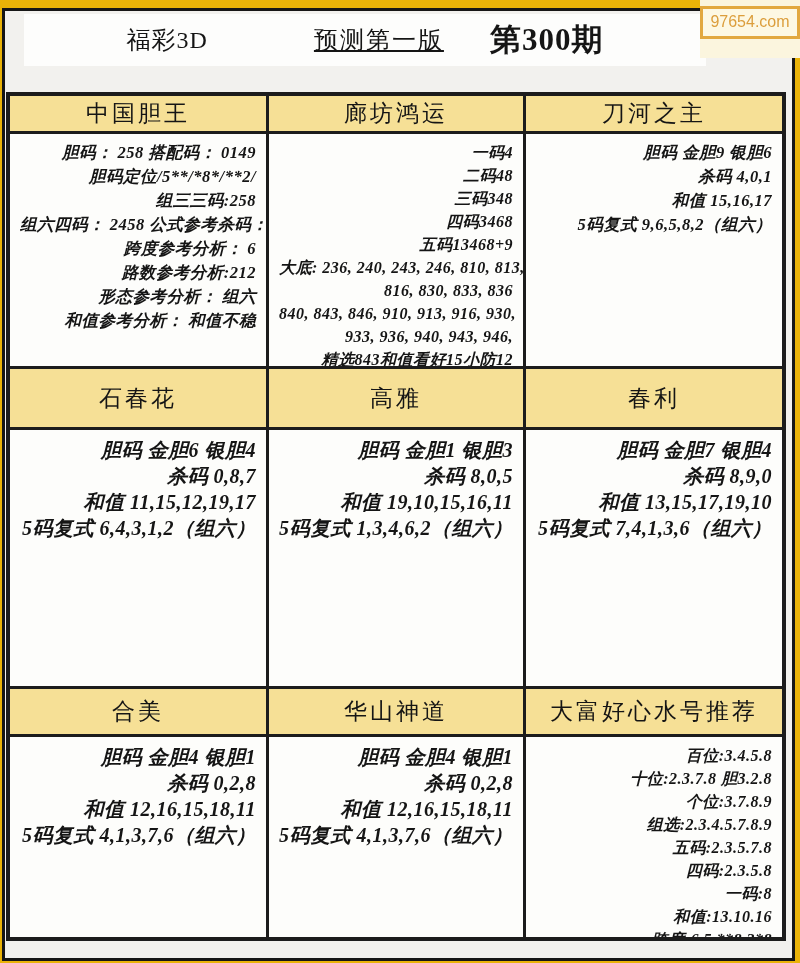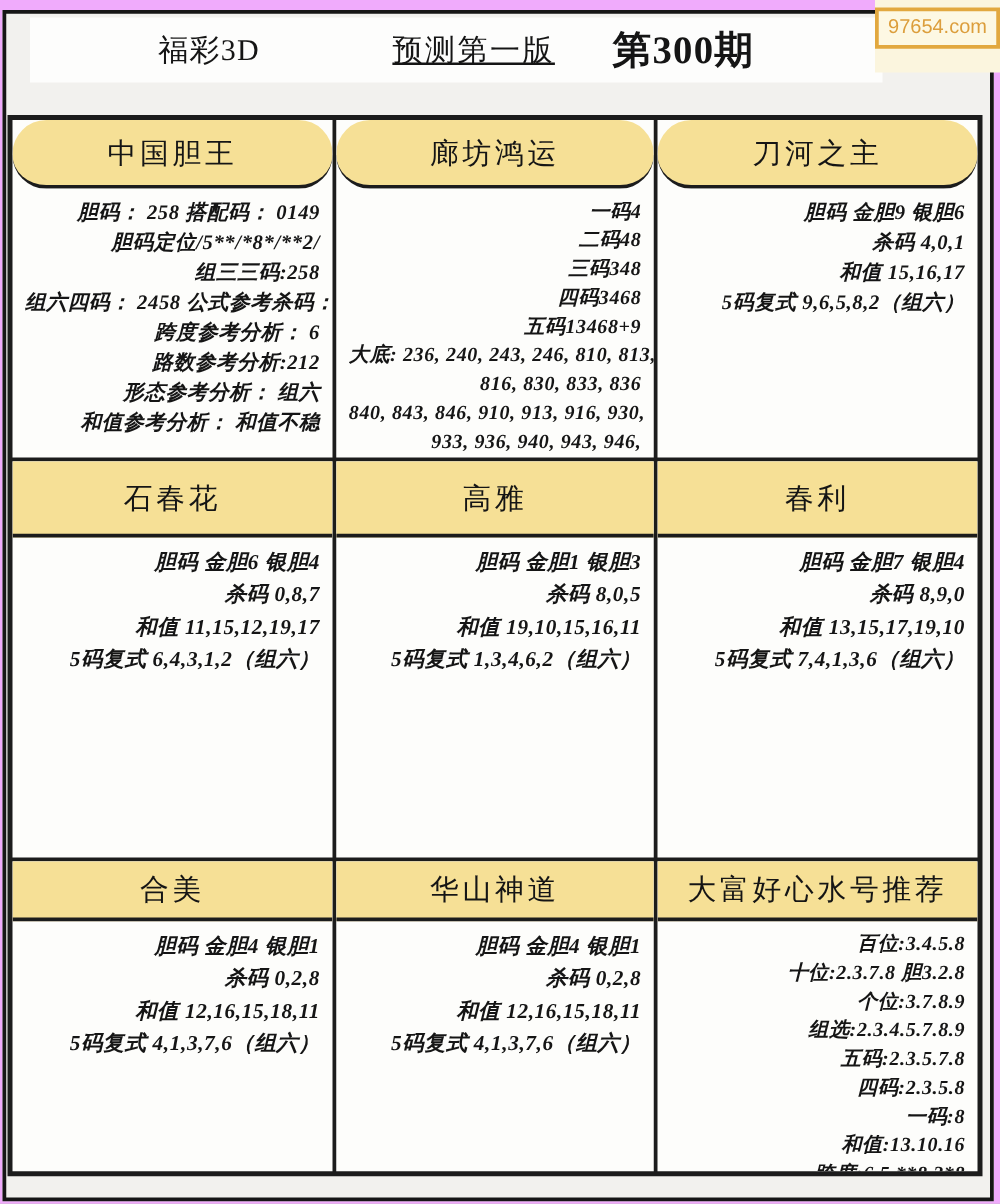--- a/index.html
+++ b/index.html
@@ -3,21 +3,21 @@
 <meta charset="utf-8">
 <style>
   * { box-sizing: border-box; }
   html,body { margin:0; padding:0; }
   body {
     width:800px; height:963px;
     background:#ECEBE7;
     font-family:"Liberation Serif", serif;
     color:#151515;
   }
-  .page { position:relative; width:800px; height:963px; overflow:hidden; background:#f0abfc; }
+  .page { position:relative; width:800px; height:963px; overflow:hidden; background:#eab308; }
   .frame {
     position:absolute; left:2px; top:8px; width:793px; height:953px;
     border:3px solid #161616; background:#F2F1EE;
   }
   .site-badge {
     position:absolute; top:0; right:0; width:100px; height:58px;
     background:#FBF5DE; z-index:5;
     display:flex; justify-content:center; align-items:flex-start;
   }
   .site-badge .badge-box {
@@ -44,31 +44,31 @@
     gap:3px; padding:4px;
   }
   .cell { background:#FDFDFB; display:flex; flex-direction:column; overflow:hidden; }
   .cell-header {
     background:#F6E096;
     border-bottom:3px solid #1C1C1C;
     display:flex; align-items:center; justify-content:center;
     font-size:23px; letter-spacing:3px; flex-shrink:0;
     font-family:"Liberation Serif", serif;
   }
-  .row1 .cell-header { height:55px;border-radius:27px; }
+  .row1 .cell-header { height:38px; }
   .row2 .cell-header { height:61px; }
   .row3 .cell-header { height:48px; }
   .cell-body {
     flex:1; padding:7px 10px 4px 10px;
     font-style:italic; font-weight:bold;
     font-size:16.5px; line-height:24px;
     letter-spacing:0.5px;
     text-align:right;
   }
-  .row2 .cell-body, .row3 .cell-body { line-height:26px; font-size:17px; }
+  .row2 .cell-body, .row3 .cell-body { line-height:26px; font-size:20px; }
   .cell-dense .cell-body { line-height:23px; font-size:16px; }
   .text-line { white-space:nowrap; }
 </style>
 </head>
 <body>
 
 <div class="page">
 
   <div class="frame"></div>
 

